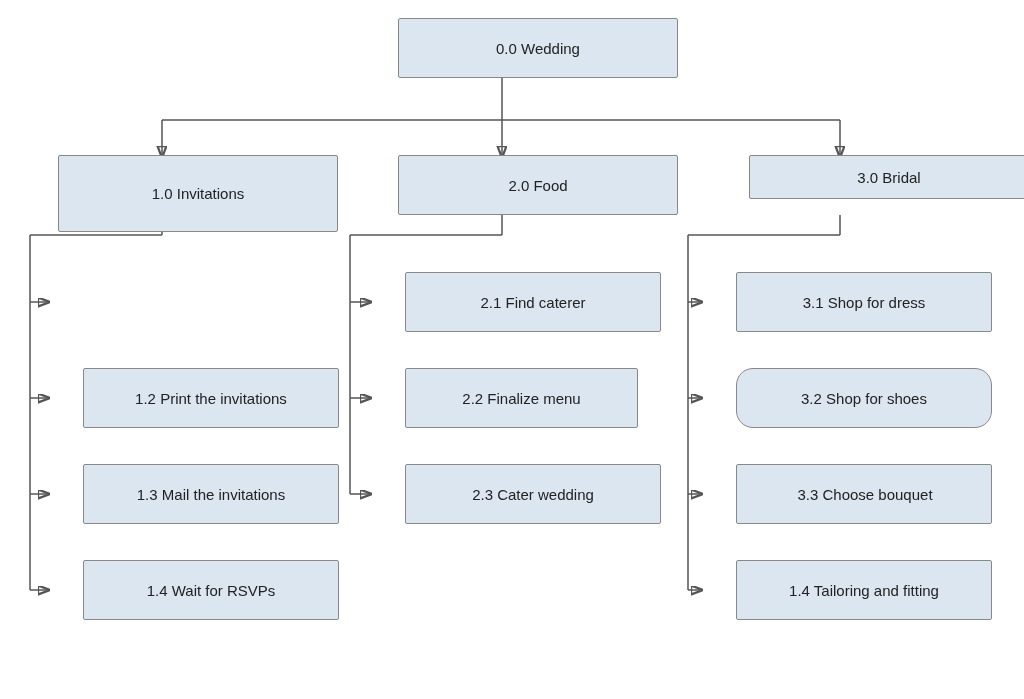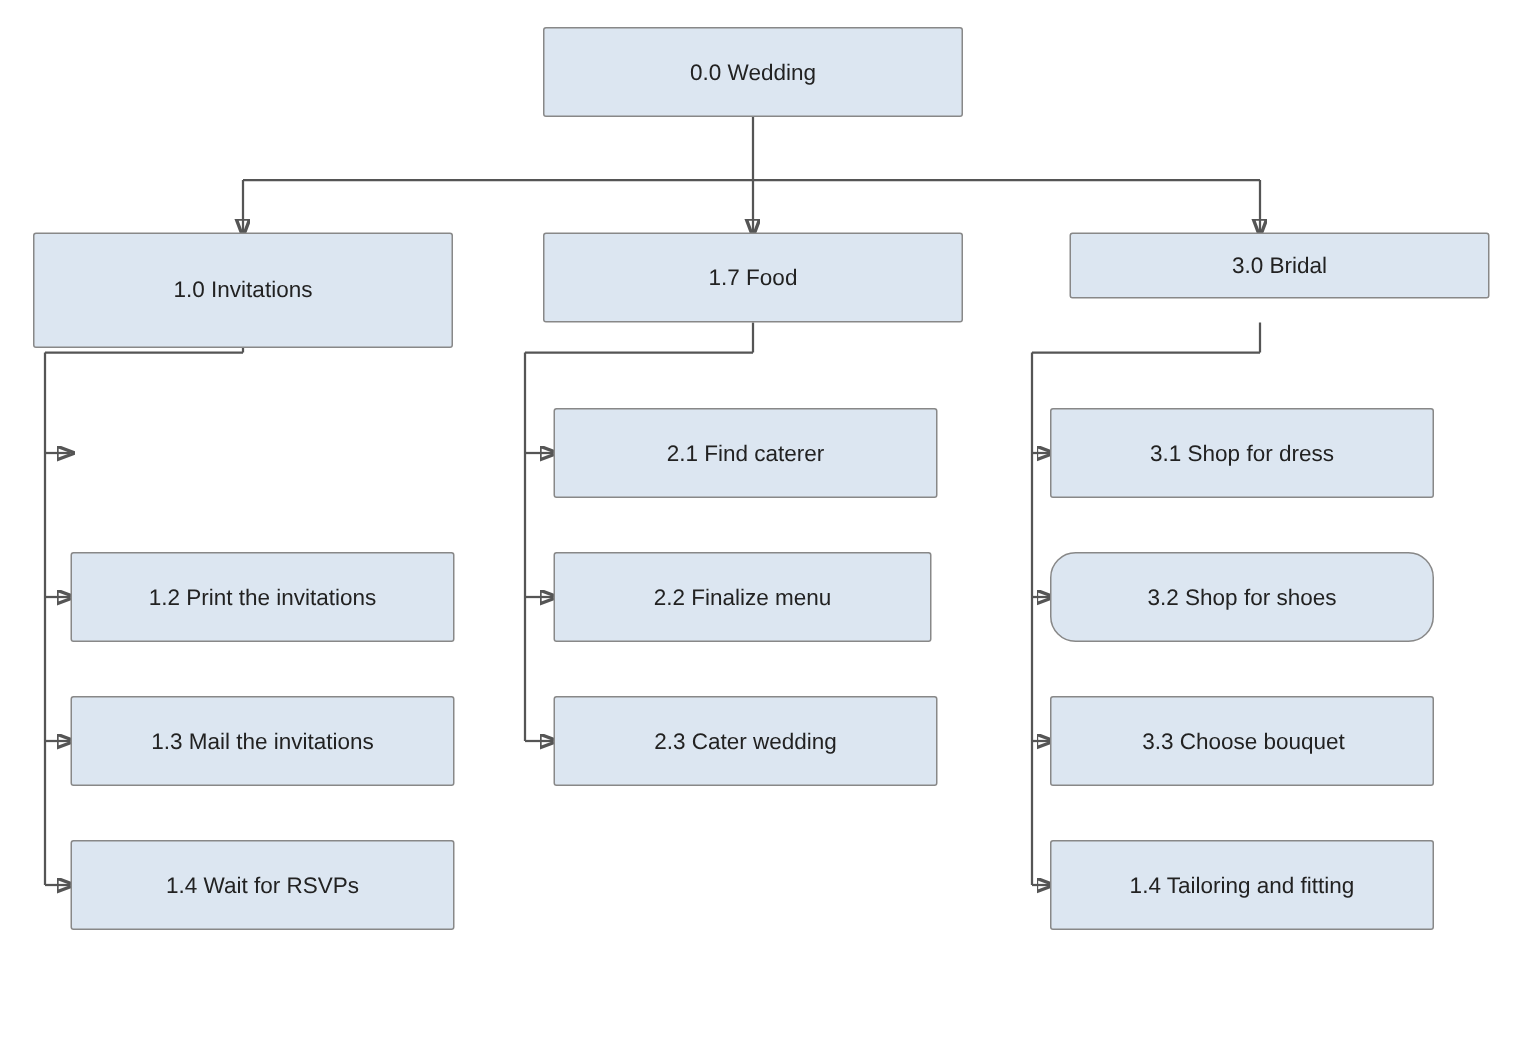--- a/index.html
+++ b/index.html
@@ -23,20 +23,21 @@
     .node {
       position: absolute;
       background: #dce6f1;
       border: 1.5px solid #888;
       display: flex;
       align-items: center;
       justify-content: center;
       text-align: center;
       padding: 6px 10px;
       border-radius: 2px;
+      margin-left: 36px;
     }
 
     svg.connections {
       position: absolute;
       top: 0; left: 0;
       width: 1024px;
       height: 699px;
       pointer-events: none;
     }
 
@@ -94,38 +95,38 @@
     <line x1="688" y1="590" x2="700" y2="590" marker-end="url(#arrow)"></line>
   </svg>
 
   <div class="node" style="left:362px;top:18px;width:280px;height:60px;">
     <span>0.0 Wedding</span>
   </div>
   <div class="node" style="left:22px;top:155px;width:280px;height:77px;">
     <span>1.0 Invitations</span>
   </div>
   <div class="node" style="left:362px;top:155px;width:280px;height:60px;">
-    <span>1.7 Food</span>
+    <span>2.0 Food</span>
   </div>
   <div class="node" style="left:713px;top:155px;width:280px;height:44px;">
     <span>3.0 Bridal</span>
   </div>
   <div class="node" style="left:47px;top:368px;width:256px;height:60px;">
     <span>1.2 Print the invitations</span>
   </div>
   <div class="node" style="left:47px;top:464px;width:256px;height:60px;">
     <span>1.3 Mail the invitations</span>
   </div>
   <div class="node" style="left:47px;top:560px;width:256px;height:60px;">
     <span>1.4 Wait for RSVPs</span>
   </div>
   <div class="node" style="left:369px;top:272px;width:256px;height:60px;">
     <span>2.1 Find caterer</span>
   </div>
-  <div class="node" style="left:369px;top:368px;width:252px;height:60px;">
+  <div class="node" style="left:369px;top:368px;width:233px;height:60px;">
     <span>2.2 Finalize menu</span>
   </div>
   <div class="node" style="left:369px;top:464px;width:256px;height:60px;">
     <span>2.3 Cater wedding</span>
   </div>
   <div class="node" style="left:700px;top:272px;width:256px;height:60px;">
     <span>3.1 Shop for dress</span>
   </div>
   <div class="node" style="left:700px;top:368px;width:256px;height:60px;border-radius:17px;">
     <span>3.2 Shop for shoes</span>

